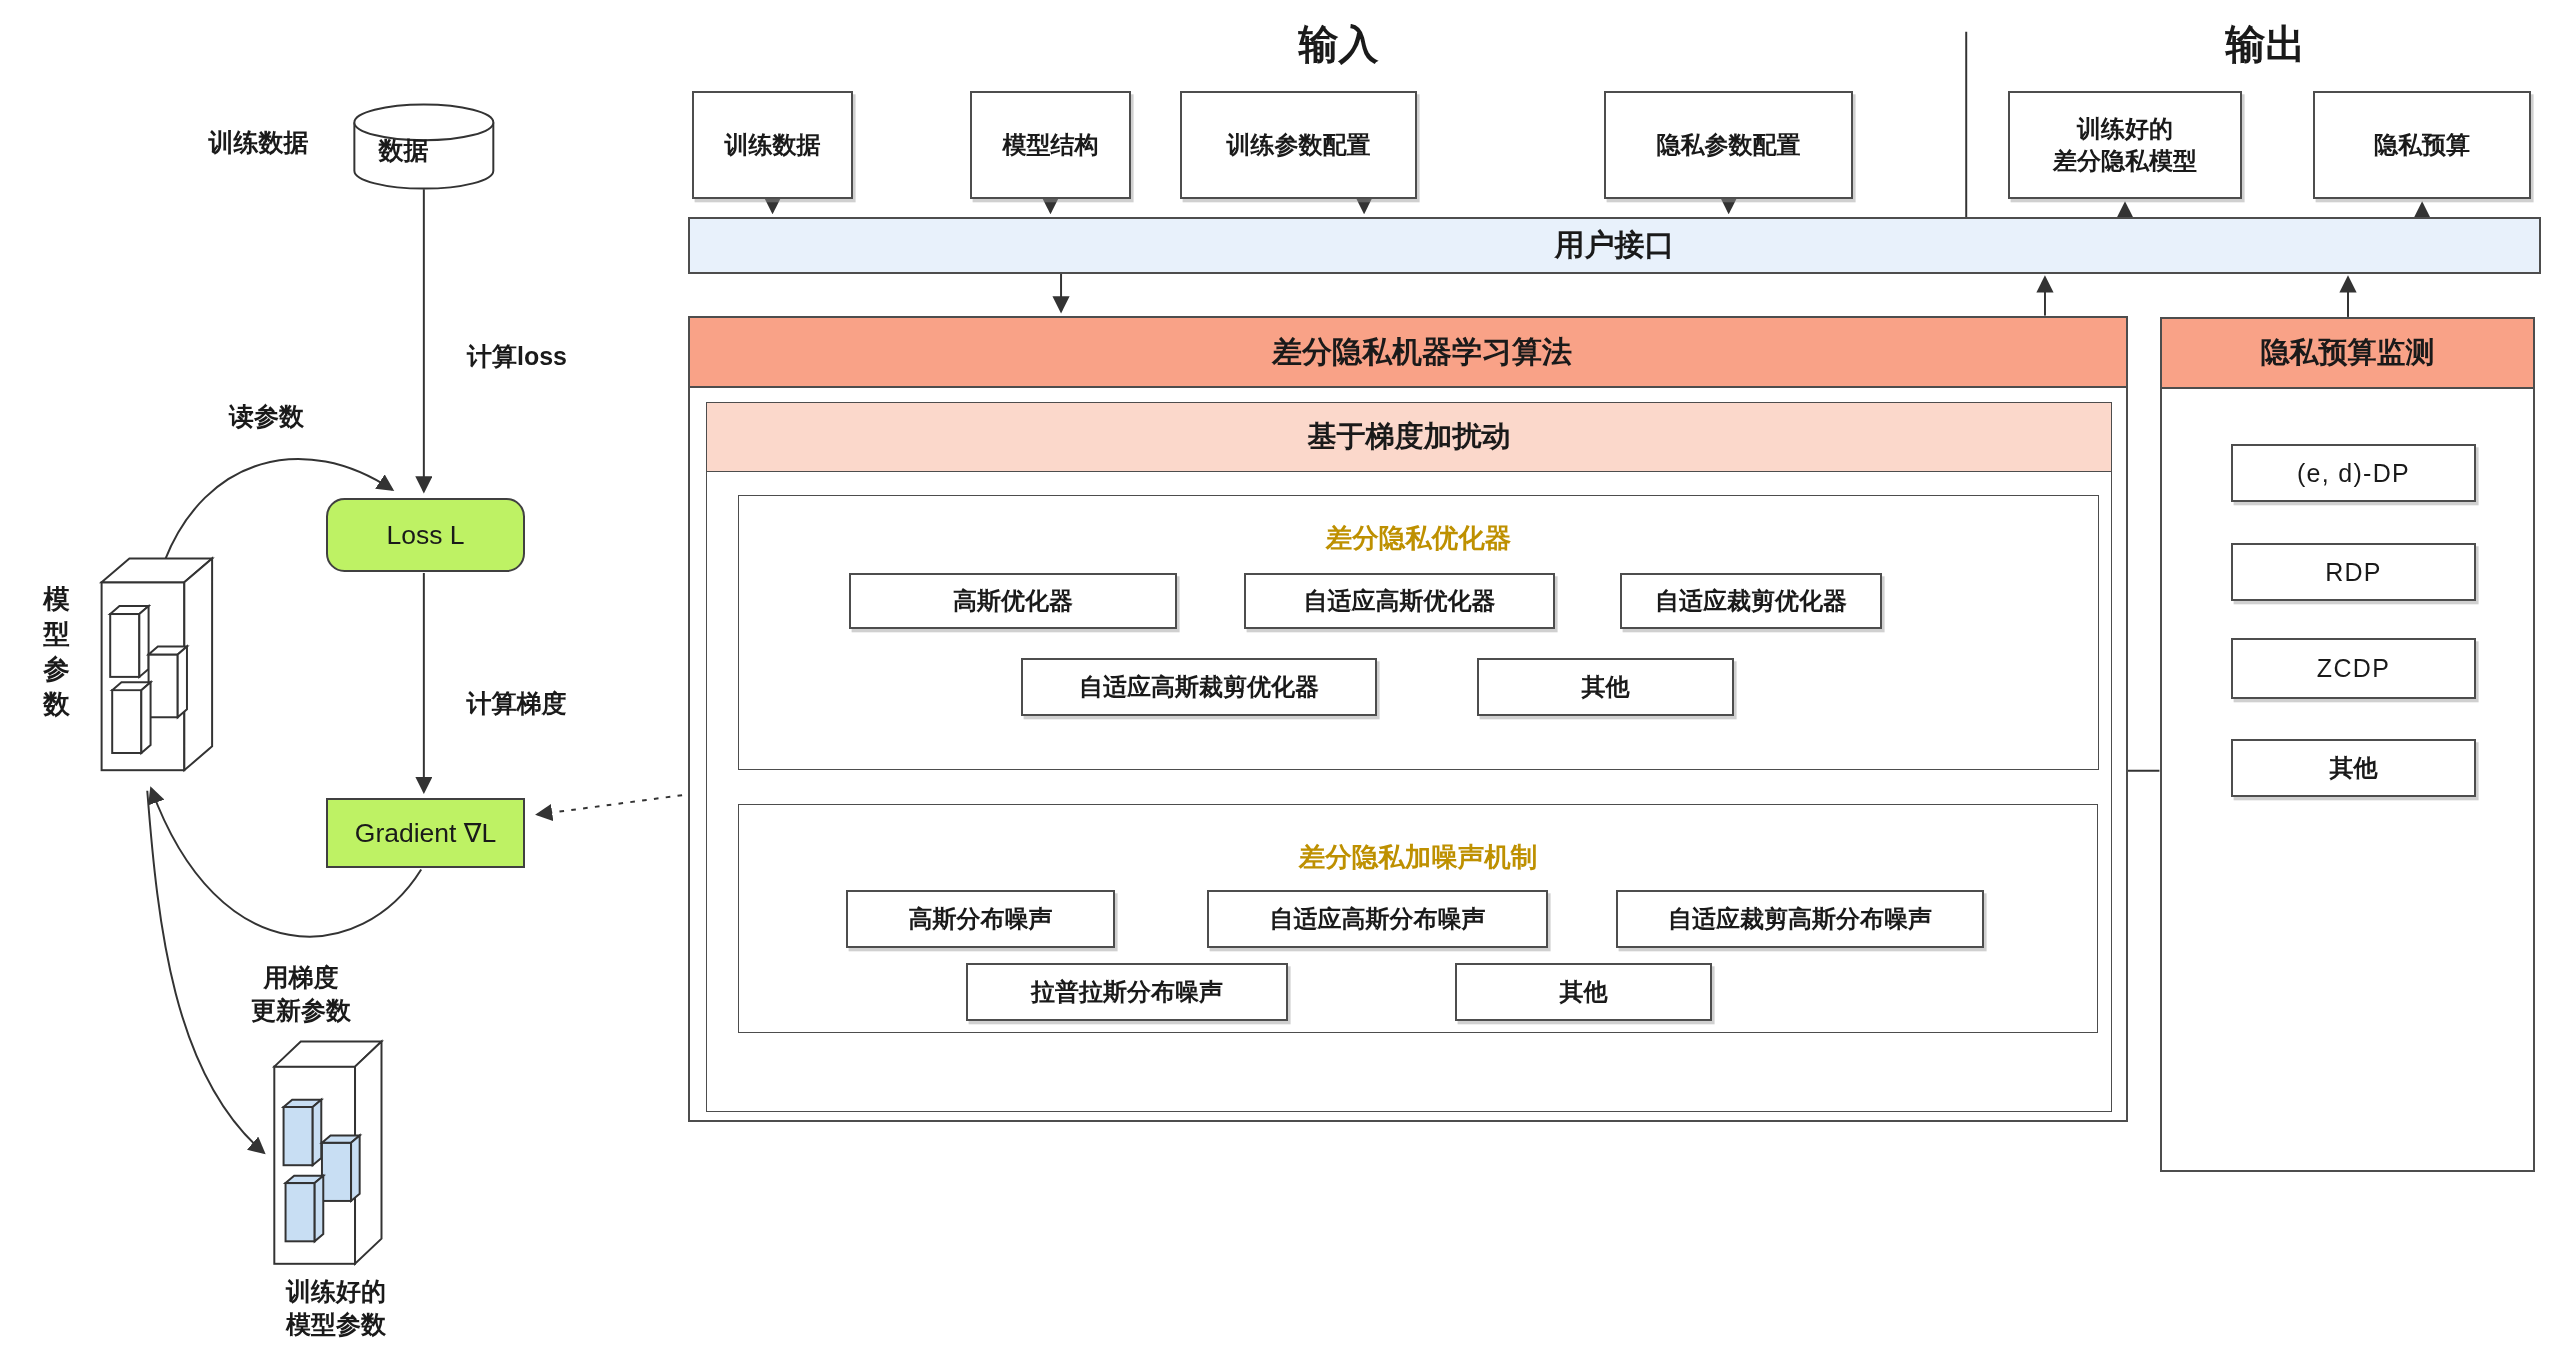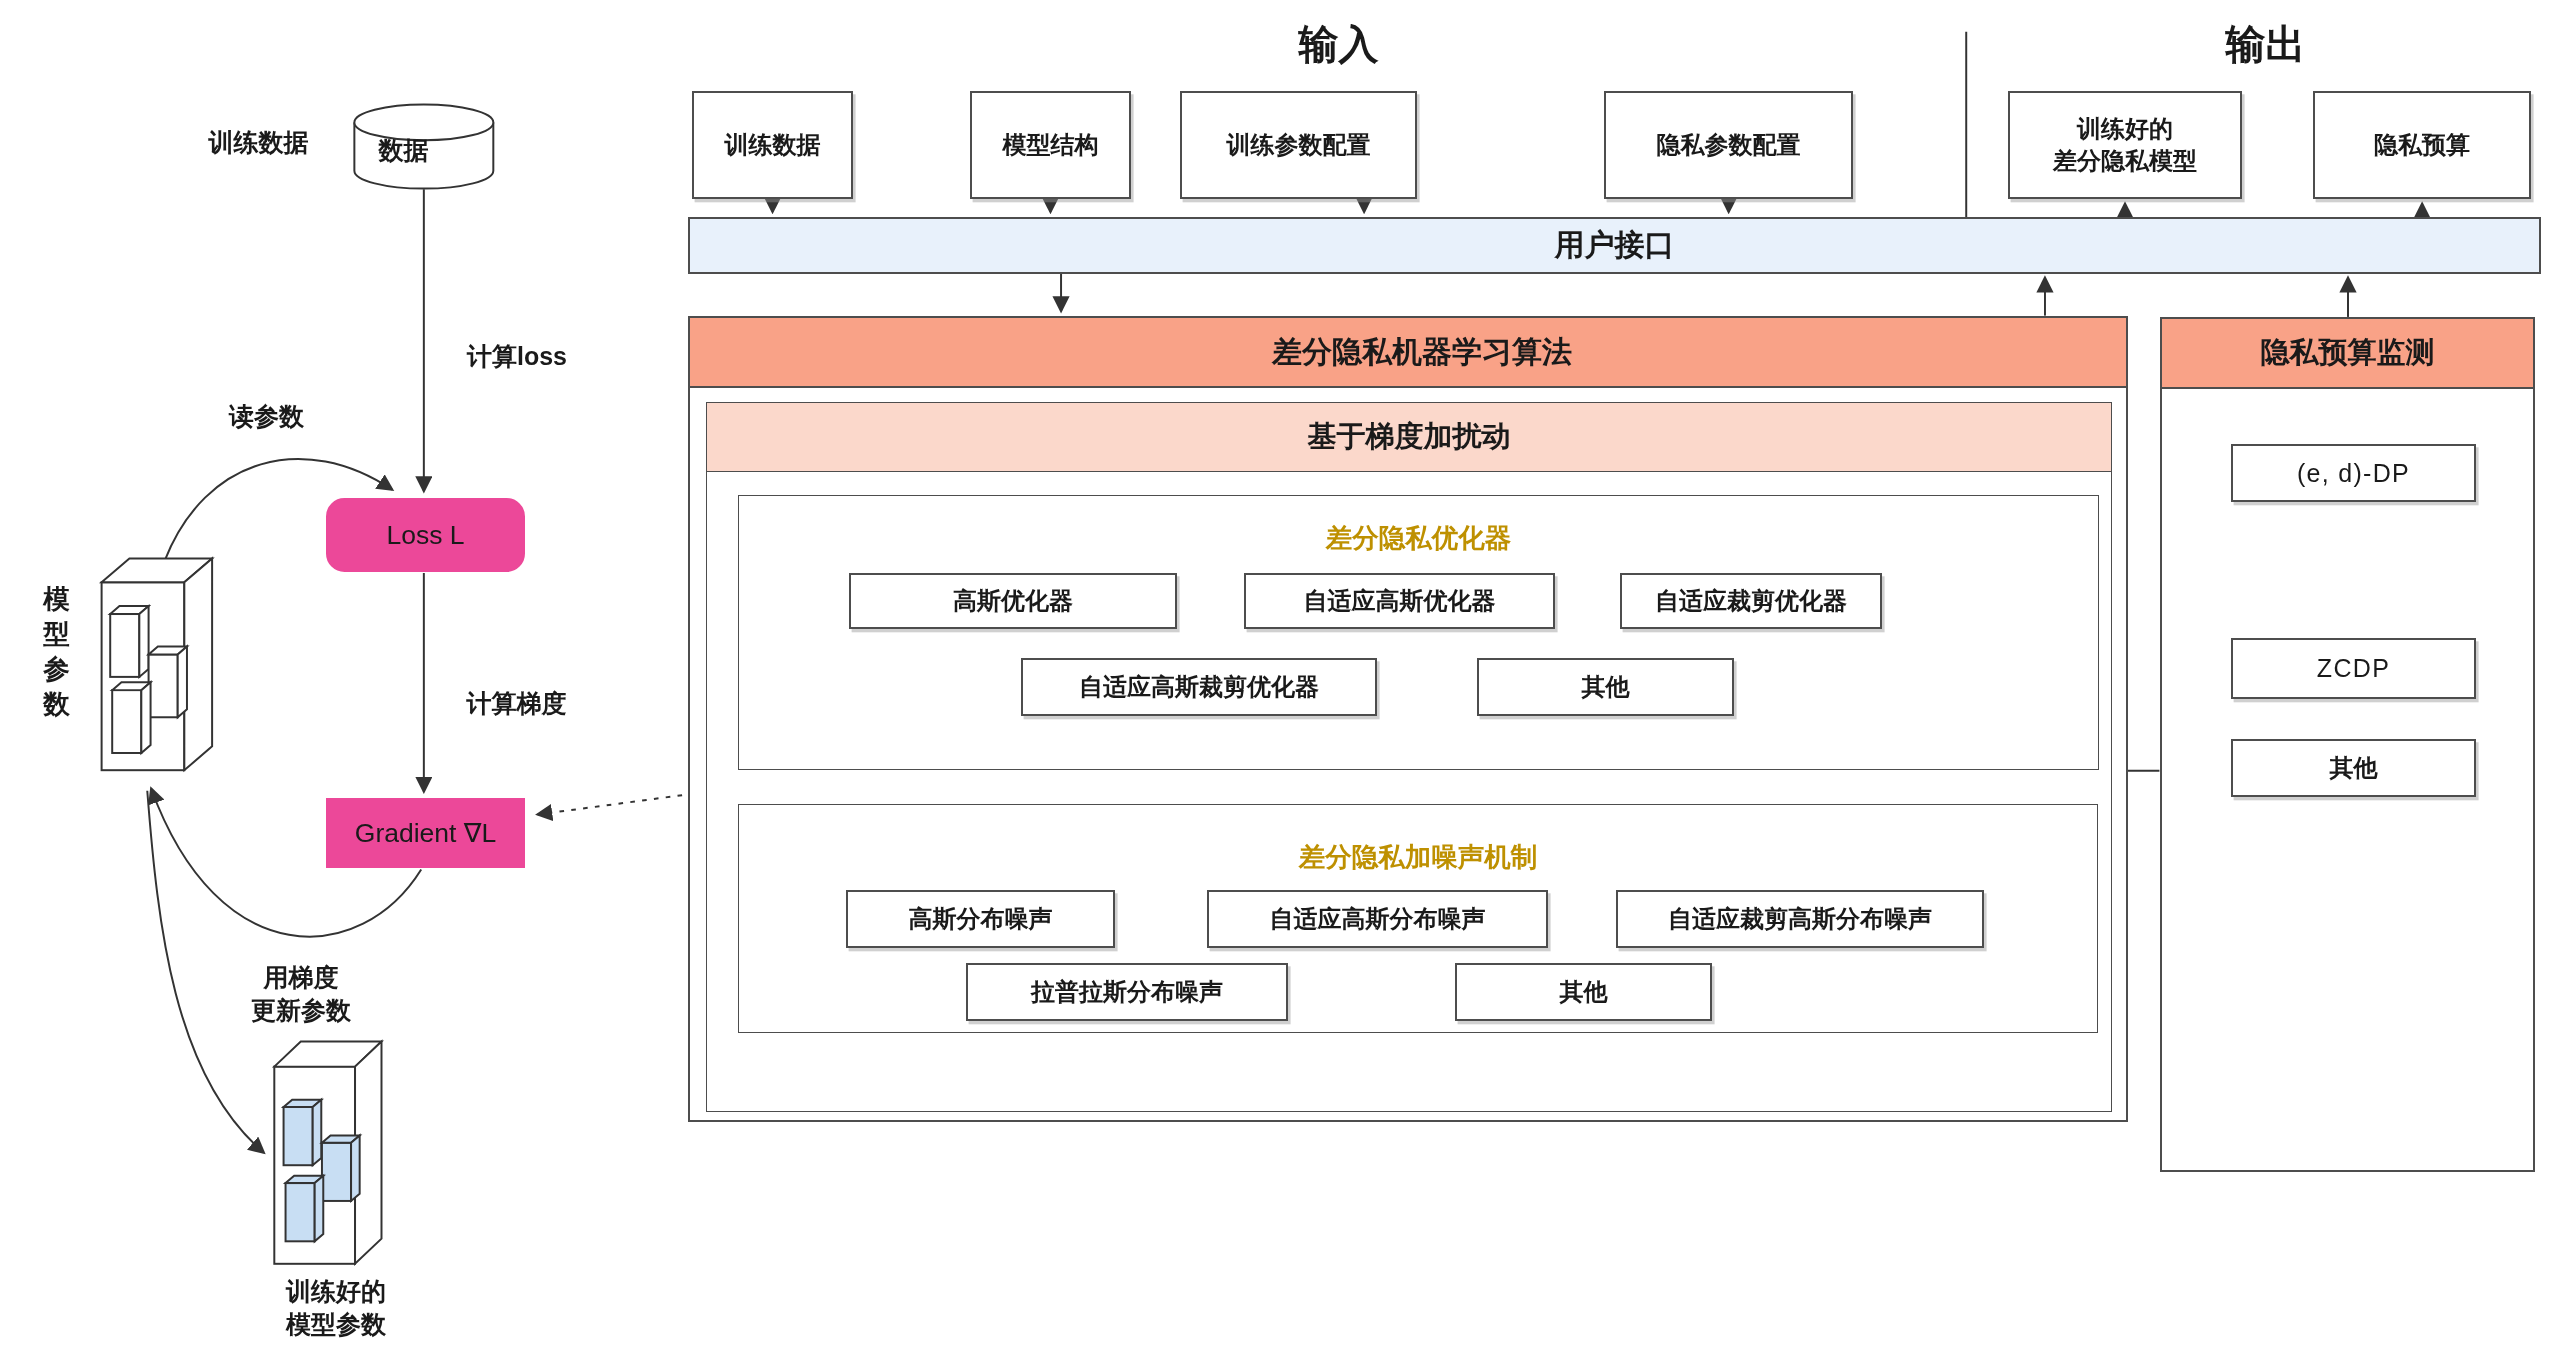--- a/index.html
+++ b/index.html
@@ -3,21 +3,21 @@
 <meta charset="utf-8">
 <style>
   html,body{margin:0;padding:0;background:#ffffff;}
   body{font-family:"Liberation Sans","DejaVu Sans",sans-serif;color:#1a1a1a;}
   #canvas{position:relative;width:2576px;height:1371px;background:#ffffff;overflow:hidden;}
   .abs{position:absolute;box-sizing:border-box;}
   .ctr{display:flex;align-items:center;justify-content:center;text-align:center;}
   .prelines{white-space:pre-line;line-height:1.32;}
   .big-title{font-size:40px;font-weight:bold;}
   .flow-label{font-size:25px;font-weight:bold;}
-  .node-box{background:#ec4899;border:2px solid #ec4899;font-size:26.5px;}
+  .node-box{background:#bef264;border:2px solid #404040;font-size:26.5px;}
   .white-box{background:#ffffff;border:2px solid #4d4d4d;font-size:24px;font-weight:bold;
              box-shadow:2.6px 3.3px 0 rgba(150,150,150,.45);}
   .panel{background:#ffffff;border:2px solid #4d4d4d;}
   .panel-header{font-size:30px;font-weight:bold;border-bottom:2px solid #4d4d4d;}
   .section{background:#ffffff;border:2px solid #4d4d4d;}
   .gold-title{font-size:26.5px;font-weight:bold;}
   .mono-label{font-size:25px;letter-spacing:1.3px;}
   svg{position:absolute;left:0;top:0;}
 </style>
 </head>
@@ -161,17 +161,18 @@
   <div class="abs ctr white-box" style="left:846px;top:890px;width:269px;height:58px;">高斯分布噪声</div>
   <div class="abs ctr white-box" style="left:1207px;top:890px;width:341px;height:58px;">自适应高斯分布噪声</div>
   <div class="abs ctr white-box" style="left:1616px;top:890px;width:368px;height:58px;">自适应裁剪高斯分布噪声</div>
   <div class="abs ctr white-box" style="left:966px;top:963px;width:322px;height:58px;">拉普拉斯分布噪声</div>
   <div class="abs ctr white-box" style="left:1455px;top:963px;width:257px;height:58px;">其他</div>
 
   <div class="abs panel" style="left:2160px;top:317px;width:375px;height:855px;">
     <div class="ctr panel-header" style="height:68px;background:#F9A287;font-size:29px;">隐私预算监测</div>
   </div>
   <div class="abs ctr white-box mono-label" style="left:2231px;top:436px;width:245px;height:58px;font-weight:normal;margin-top:8px;">(e, d)-DP</div>
+  <div class="abs ctr white-box mono-label" style="left:2231px;top:543px;width:245px;height:58px;font-weight:normal;">RDP</div>
   <div class="abs ctr white-box mono-label" style="left:2231px;top:638px;width:245px;height:61px;font-weight:normal;">ZCDP</div>
   <div class="abs ctr white-box" style="left:2231px;top:739px;width:245px;height:58px;">其他</div>
 
 </div>
 
 
 </body></html>

